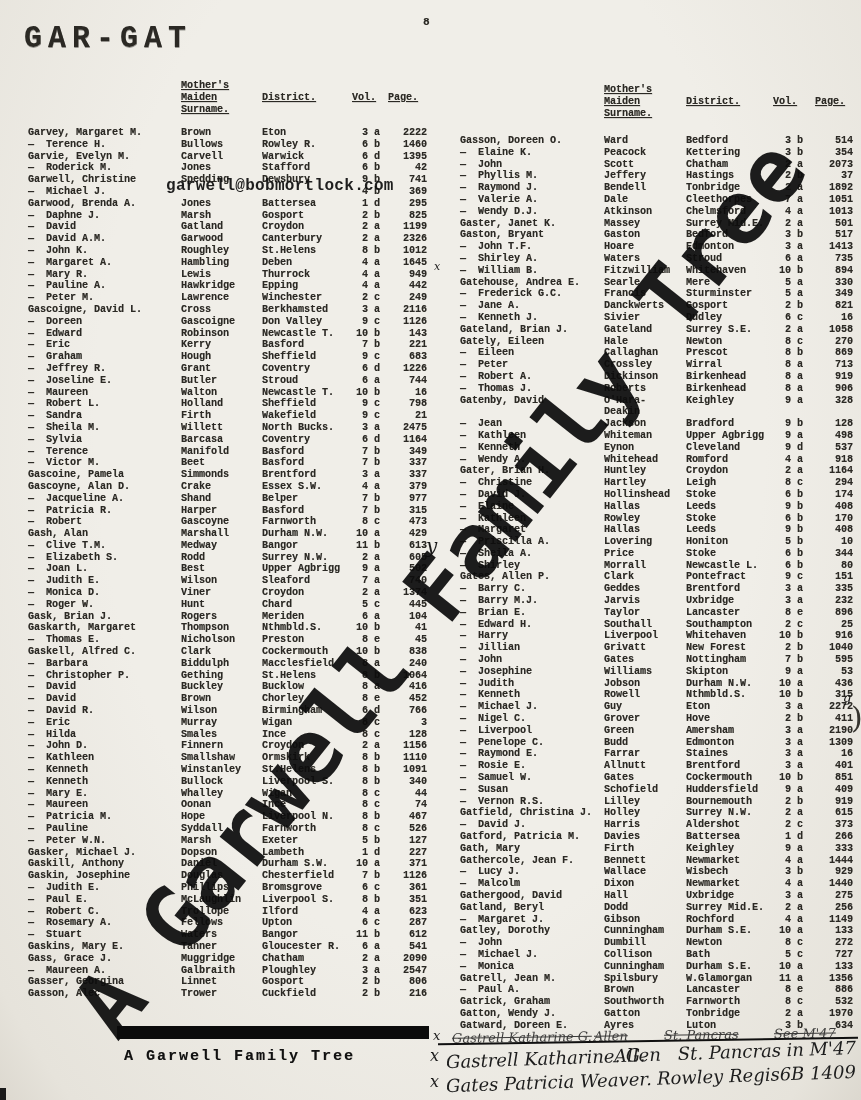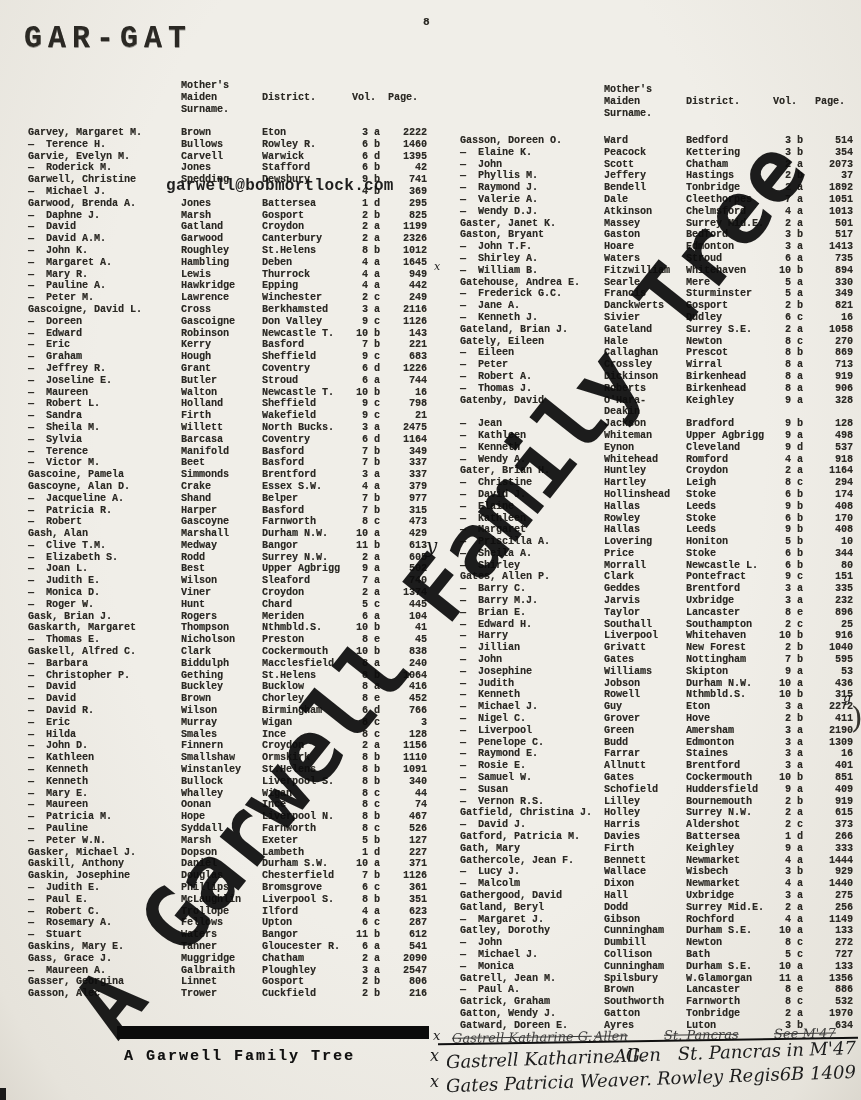--- a/index.html
+++ b/index.html
@@ -7,21 +7,21 @@
     position:relative;width:861px;height:1100px;overflow:hidden;
     background:radial-gradient(ellipse at 50% 38%, #f0eee8 55%, #e6e3db 92%, #dcd8cf 100%);
     font-family:"Liberation Mono","DejaVu Sans Mono",monospace;
     color:#2b2924;
   }
   .typed{font-weight:bold;text-shadow:0.35px 0.35px 0 rgba(43,41,36,0.45);}
   .abs{position:absolute;}
   .pageno{left:423px;top:16px;font-size:11px;}
   .range{left:24px;top:22px;font-size:30px;letter-spacing:6px;transform:scaleY(1.05);}
   .title{left:247px;top:44px;font-size:11px;letter-spacing:0.55px;white-space:nowrap;}
-  .hdr{font-size:10px;line-height:12px;white-space:pre-line;}
+  .hdr{font-size:10px;line-height:12px;white-space:pre-line;text-decoration:underline;}
   
   .col{position:absolute;font-size:10px;}
   .row{display:flex;align-items:flex-start;line-height:11.8px;}
   .cn{white-space:pre;}
   .cm{white-space:pre-line;}
   .cd{white-space:pre;}
   .cv{text-align:right;white-space:pre;}
   .cp{text-align:right;white-space:pre;}
   .col-left .cn{width:153px;} .col-left .cm{width:81px;} .col-left .cd{width:89px;}
   .col-left .cv{width:29px;} .col-left .cp{width:47px;}

